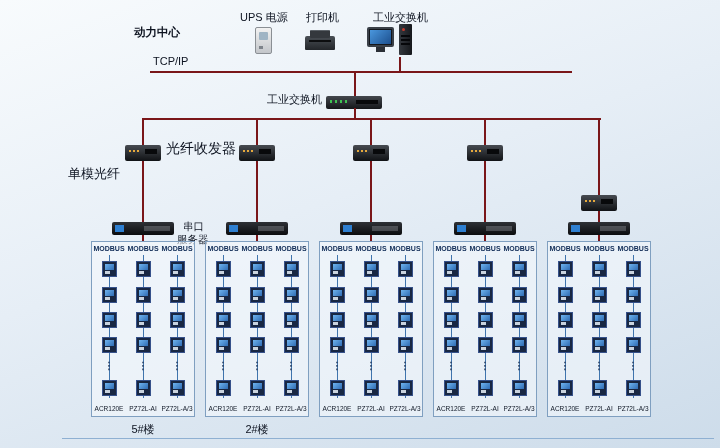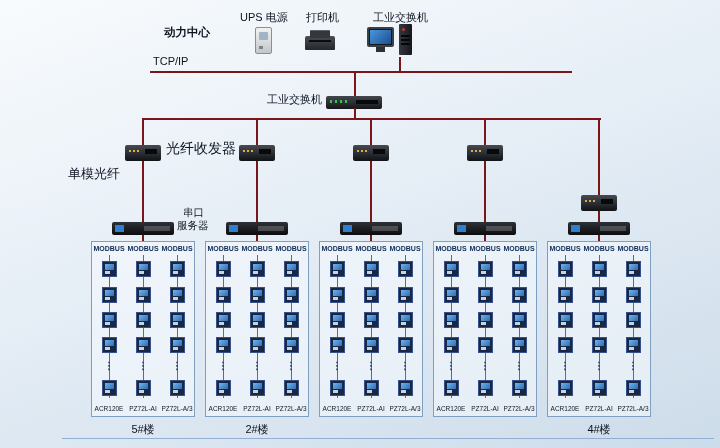--- a/index.html
+++ b/index.html
@@ -14,29 +14,29 @@
   .vline { position: absolute; width: 2px; background: #7a1619; }
   .hline { position: absolute; height: 2px; background: #7a1619; }
   .tcpip-line      { left: 150px; top: 71px;  width: 422px; }
   .host-line       { left: 399px; top: 57px;  height: 15px; }
   .switch-line-up  { left: 354px; top: 73px;  height: 24px; }
   .switch-line-down{ left: 354px; top: 108px; height: 11px; }
   .branch-line     { left: 142px; top: 118px; width: 459px; }
   .frame-bottom    { position: absolute; left: 62px; top: 438px; width: 652px; height: 1px; background: #8fb0d2; }
 
   
-  .power-center-label { left: 164px; top: 25px; font-size: 11.5px; font-weight: bold; }
+  .power-center-label { left: 134px; top: 25px; font-size: 11.5px; font-weight: bold; }
   .ups-label     { left: 240px; top: 10px; }
   .printer-label { left: 306px; top: 10px; }
   .host-label    { left: 373px; top: 10px; }
   .tcpip-label   { left: 153px; top: 55px; }
   .switch-label  { left: 267px; top: 92px; }
   .ftr-label     { left: 166px; top: 140px; font-size: 14px; }
   .fiber-label   { left: 68px;  top: 165px; font-size: 13px; }
-  .serial-label  { left: 177px; top: 206px; font-size: 10.5px; line-height: 13px; }
+  .serial-label  { left: 177px; top: 220px; font-size: 10.5px; line-height: 13px; }
   .serial-label .l1 { padding-left: 6px; }
 
   
   .device { position: absolute; }
   .ups-device { left: 255px; top: 27px; width: 17px; height: 27px; border-radius: 2px;
                 background: linear-gradient(180deg,#f2f2f2,#c3c6ca); border: 1px solid #8a8f94; }
   .ups-device::before { content:''; position:absolute; left:3px; top:4px; right:3px; height:8px;
                 background:#9fb4c4; border-radius:1px; }
   .ups-device::after  { content:''; position:absolute; left:3px; bottom:4px; width:4px; height:3px; background:#7d838a; }
 
@@ -316,18 +316,17 @@
             <div class="bus">MODBUS</div>
             <div class="meter"></div>
             <div class="meter"></div>
             <div class="meter"></div>
             <div class="meter"></div>
             <div class="dots">⋮</div>
             <div class="meter"></div>
             <div class="model">PZ72L-A/3</div>
           </div>
         </div>
-    <div class="building">4#楼</div>
   </div>
     </div>
 
   <div class="frame-bottom"></div>
 </div>
 
 </body></html>

